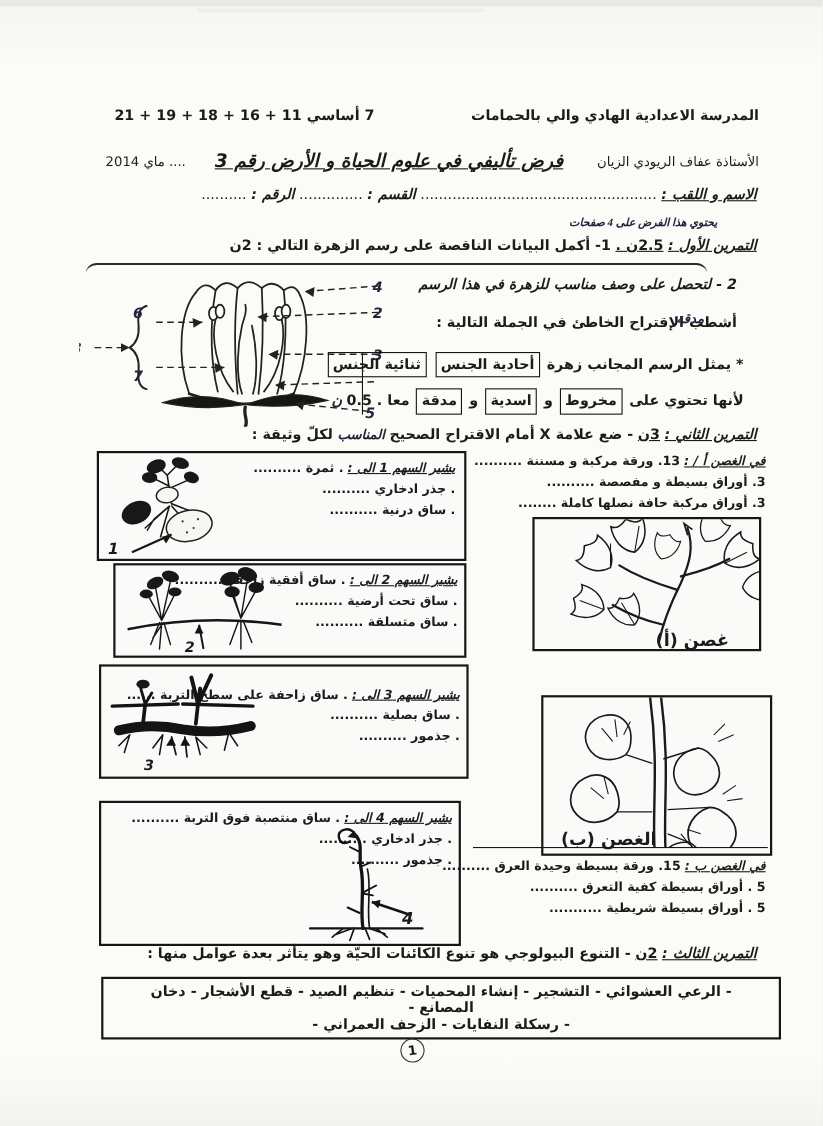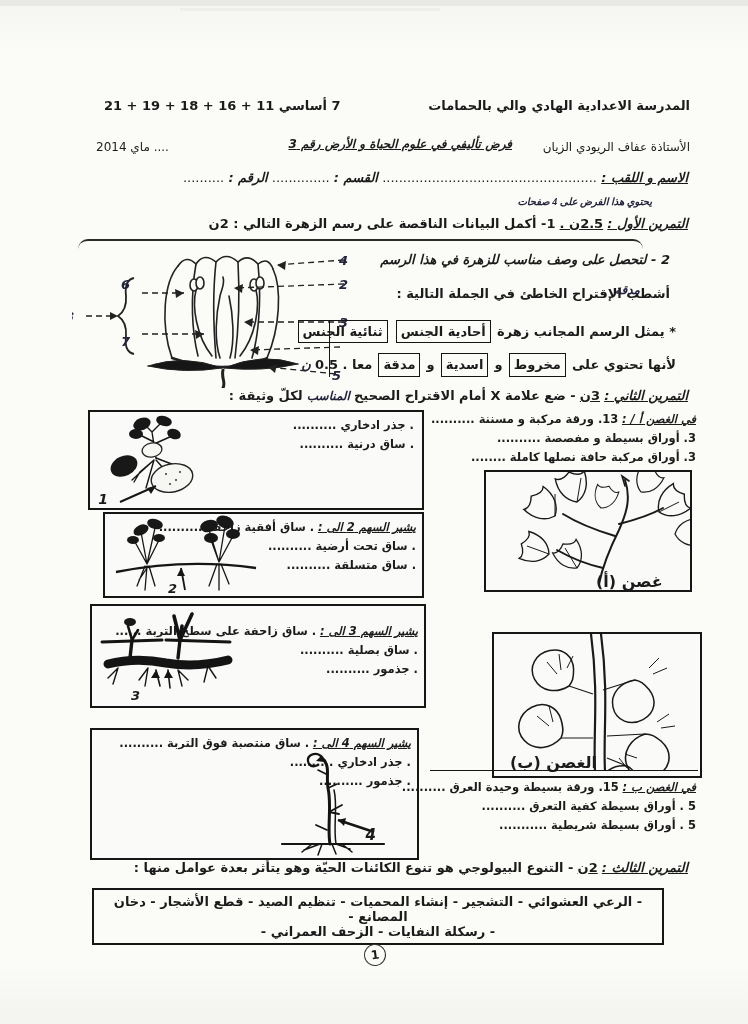--- a/index.html
+++ b/index.html
@@ -5,21 +5,21 @@
   html,body{margin:0;padding:0;background:#ededea;}
   .page{position:relative;width:748px;height:1024px;margin:0 auto;
         background:linear-gradient(180deg,#f5f5f2 0%,#fbfbf8 6%,#fbfbf8 94%,#f3f3f0 100%);
         font-family:"DejaVu Sans",sans-serif;color:#1b1b1b;overflow:hidden;direction:rtl;}
   .abs{position:absolute;}
   .b{font-weight:700;}
   .i{font-style:italic;}
   .u{text-decoration:underline;}
   .hand{color:#23233c;font-style:italic;font-weight:700;}
   .small{font-size:10px;font-family:Liberation Serif, serif;}
-  .t12{font-size:12px;} .t13{font-size:13px;} .t14{font-size:12px;} .t11{font-size:11.5px;}
+  .t12{font-size:12px;} .t13{font-size:13px;} .t14{font-size:17px;} .t11{font-size:11.5px;}
   .choicebox{display:inline-block;border:1.5px solid #141414;padding:0 4px;margin:0 2px;font-weight:700;}
   .figbox{border:2px solid #161616;background:rgba(250,250,247,.5);}
   .optline{line-height:1.65;white-space:nowrap;}
   .hrule{border-top:1.8px solid #161616;height:0;}
   .overline-w{border-top:1.5px solid #141414;}
   .circle-num{display:inline-block;width:20px;height:20px;border:1.6px solid #333;border-radius:50%;
               text-align:center;line-height:20px;font-size:12px;font-weight:700;transform:rotate(-8deg);}
   svg{display:block;}
   .cap{font-weight:700;font-size:16px;}
   .scanline{position:absolute;background:#d9d9d4;opacity:.45;}
@@ -144,20 +144,22 @@
   <div class="abs t13" style="right:60px;top:388px;white-space:nowrap;">
     <span class="b i u">التمرين الثاني :</span>
     <span class="b u">3ن</span>
     <span class="b">- ضع علامة X أمام الاقتراح الصحيح</span>
     <span class="hand t12">المناسب</span>
     <span class="b">لكلّ وثيقة :</span>
   </div>
 
   <div class="abs figbox" style="left:88px;top:410px;width:332px;height:96px;">
     <div class="abs t11" style="right:8px;top:4px;">
+      <div class="optline"><span class="b i u">يشير السهم 1 الى :</span>
+        <span class="b">. ثمرة ..........</span></div>
       <div class="optline b">. جذر ادخاري ..........</div>
       <div class="optline b">. ساق درنية ..........</div>
     </div>
     <div class="abs" style="left:4px;top:2px;">
       <svg width="120" height="92" viewBox="0 0 120 92">
         <g stroke="#161616" stroke-width="1.4" fill="none" stroke-linecap="round">
           <path d="M62,44 L58,18 M58,18 L48,8 M58,18 L70,6 M60,28 L44,20 M60,30 L78,22"></path>
           <path d="M60,46 L38,66 M60,46 L52,74 M62,46 L78,64 M62,44 L88,54 M60,46 L46,58 L40,68"></path>
         </g>
         <g fill="#181818">
@@ -333,21 +335,21 @@
   </div>
 
   <div class="abs t13" style="right:60px;top:860px;white-space:nowrap;">
     <span class="b i u">التمرين الثالث :</span>
     <span class="b u">2ن</span>
     <span class="b">- التنوع البيولوجي هو تنوع</span>
     <span class="b overline-w">الكائنات الحيّة</span>
     <span class="b">وهو يتأثر بعدة عوامل منها :</span>
   </div>
 
-  <div class="abs" style="left:92px;top:888px;width:568px;border:2px solid #161616;padding:4px 0;text-align:center;">
+  <div class="abs" style="left:92px;top:888px;width:568px;border:2px solid #161616;padding:4px 23px;text-align:center;">
     <div class="b t13">- الرعي العشوائي - التشجير - إنشاء المحميات - تنظيم الصيد - قطع الأشجار - دخان المصانع -</div>
     <div class="b t13">- رسكلة النفايات - الزحف العمراني -</div>
   </div>
 
   <div class="abs" style="left:364px;top:944px;">
     <span class="circle-num">1</span>
   </div>
 
 </div>
 

